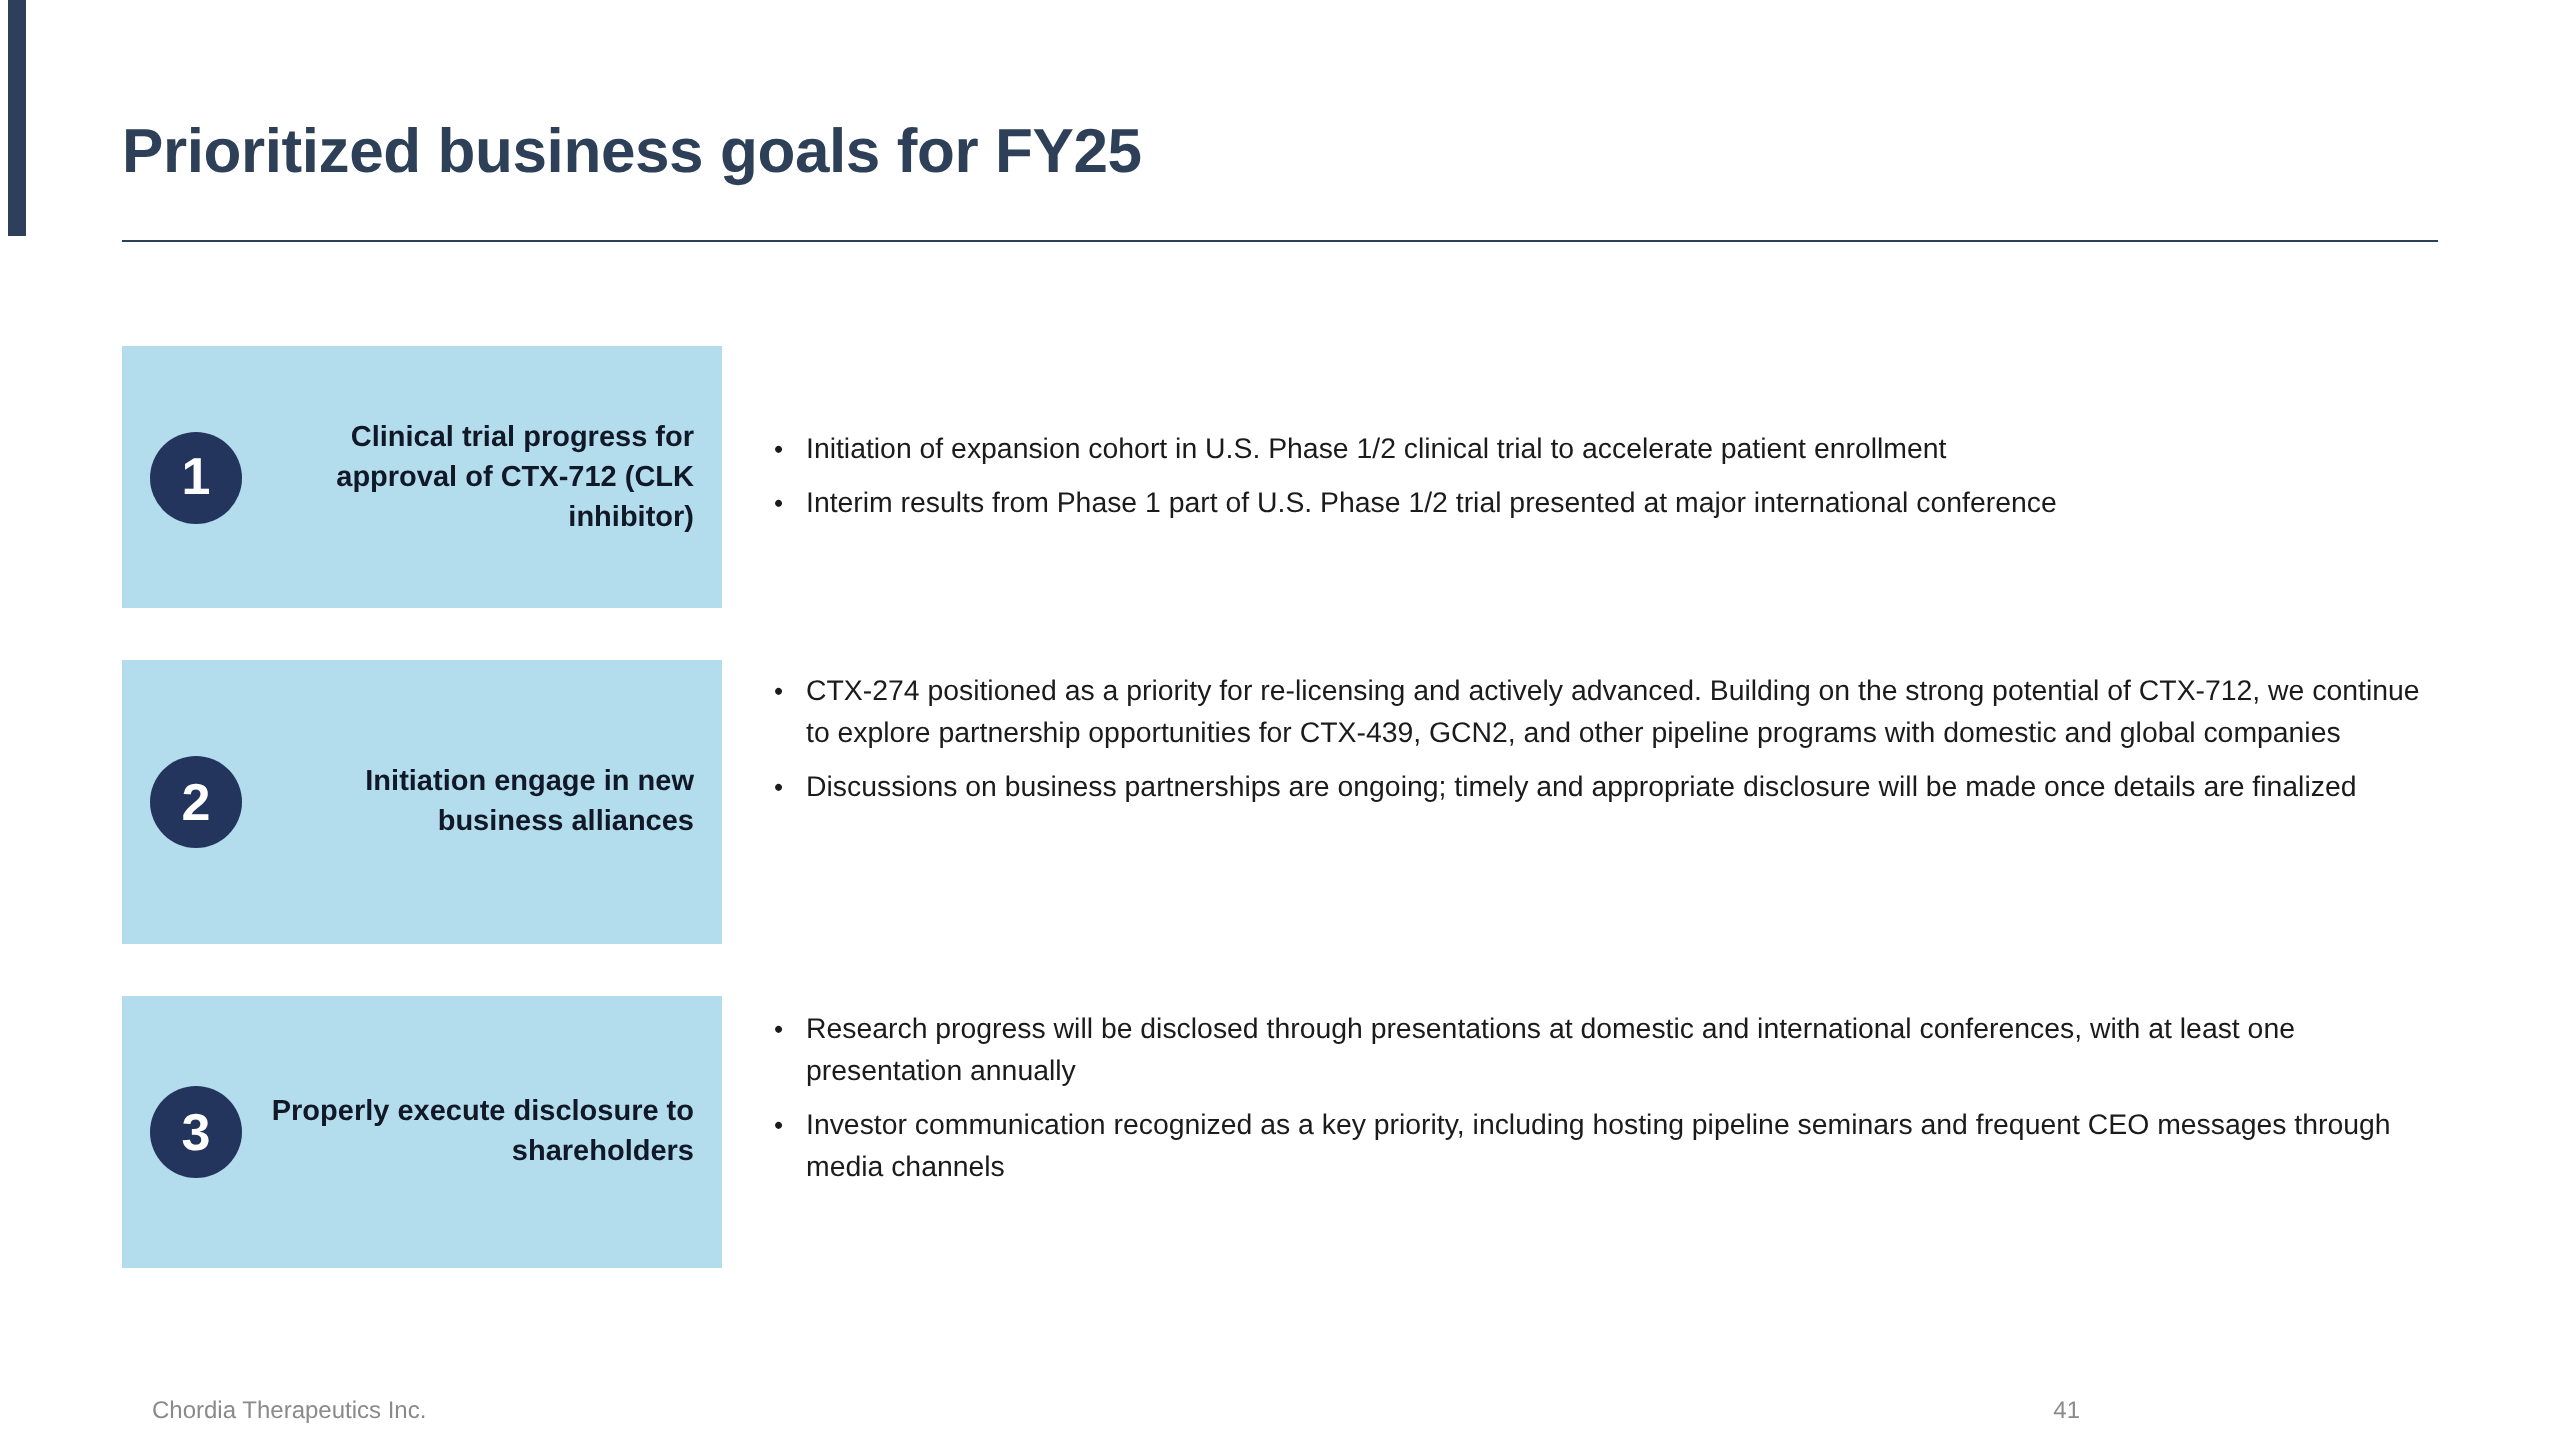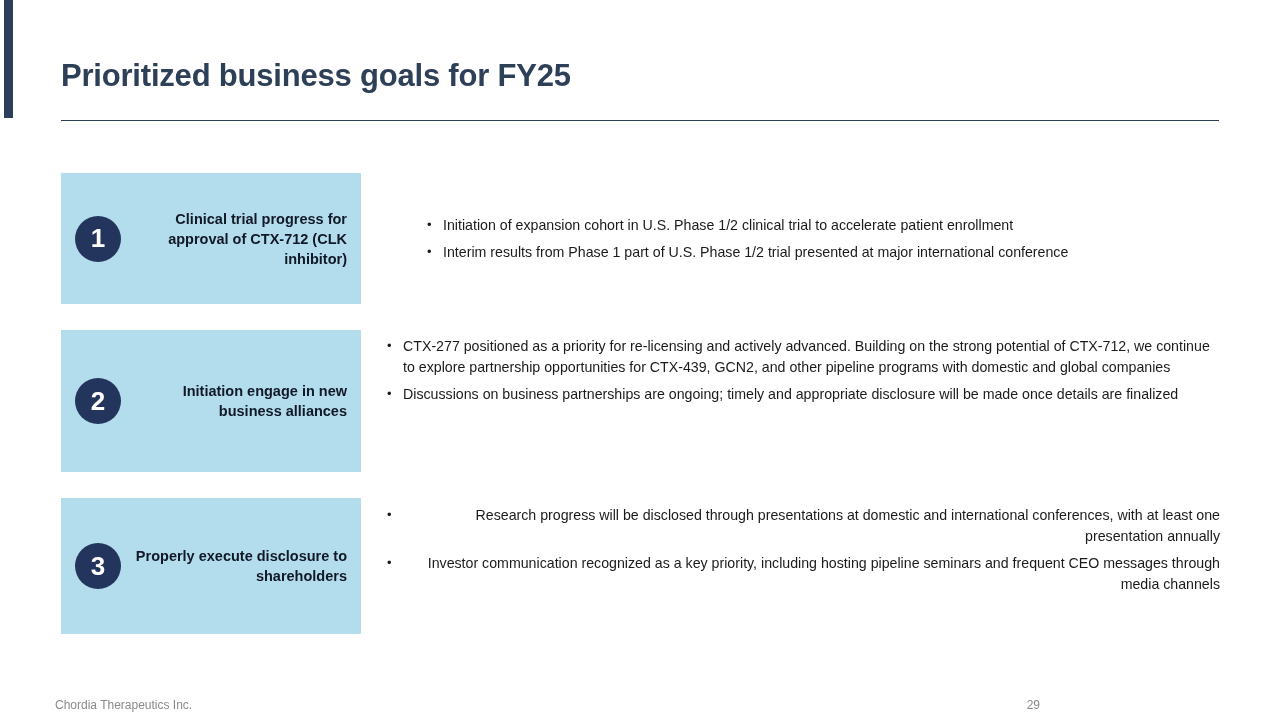--- a/index.html
+++ b/index.html
@@ -111,27 +111,27 @@
   }
   .bullet:last-child { margin-bottom: 0; }
   .bullet::before {
     content: "\2022";
     position: absolute;
     left: 2px;
     top: 0;
     font-size: 13px;
     color: #1b1b1b;
   }
-  .goal-row-1 .goal-right { padding-top: 42px; margin-left: 40px; }
+  .goal-row-1 .goal-right { padding-top: 42px; }
   .goal-row-2 .goal-right { padding-top: 6px; }
-  .goal-row-3 .goal-right { padding-top: 7px; text-align: right; }
+  .goal-row-3 .goal-right { padding-top: 7px; }
 
   .footer-left {
     position: absolute;
-    left: 55px;
+    left: 76px;
     bottom: 8px;
     font-size: 12px;
     color: #8a8a8a;
   }
   .footer-right {
     position: absolute;
     right: 18px;
     bottom: 8px;
     font-size: 12px;
     color: #8a8a8a;
@@ -159,34 +159,34 @@
         <div class="bullet">Interim results from Phase 1 part of U.S. Phase 1/2 trial presented at major international conference</div>
       </div>
     </div>
 
     <div class="goal-row goal-row-2">
       <div class="goal-left">
         <div class="num-circle">2</div>
         <div class="goal-label">Initiation engage in new business alliances</div>
       </div>
       <div class="goal-right">
-        <div class="bullet">CTX-277 positioned as a priority for re-licensing and actively advanced. Building on the strong potential of CTX-712, we continue to explore partnership opportunities for CTX-439, GCN2, and other pipeline programs with domestic and global companies</div>
+        <div class="bullet">CTX-274 positioned as a priority for re-licensing and actively advanced. Building on the strong potential of CTX-712, we continue to explore partnership opportunities for CTX-439, GCN2, and other pipeline programs with domestic and global companies</div>
         <div class="bullet">Discussions on business partnerships are ongoing; timely and appropriate disclosure will be made once details are finalized</div>
       </div>
     </div>
 
     <div class="goal-row goal-row-3">
       <div class="goal-left">
         <div class="num-circle">3</div>
         <div class="goal-label">Properly execute disclosure to shareholders</div>
       </div>
       <div class="goal-right">
         <div class="bullet">Research progress will be disclosed through presentations at domestic and international conferences, with at least one presentation annually</div>
         <div class="bullet">Investor communication recognized as a key priority, including hosting pipeline seminars and frequent CEO messages through media channels</div>
       </div>
     </div>
 
   </div>
 
   <div class="footer-left">Chordia Therapeutics Inc.</div>
-  <div class="footer-right">29</div>
+  <div class="footer-right">41</div>
 
 </div>
 
 </body></html>

